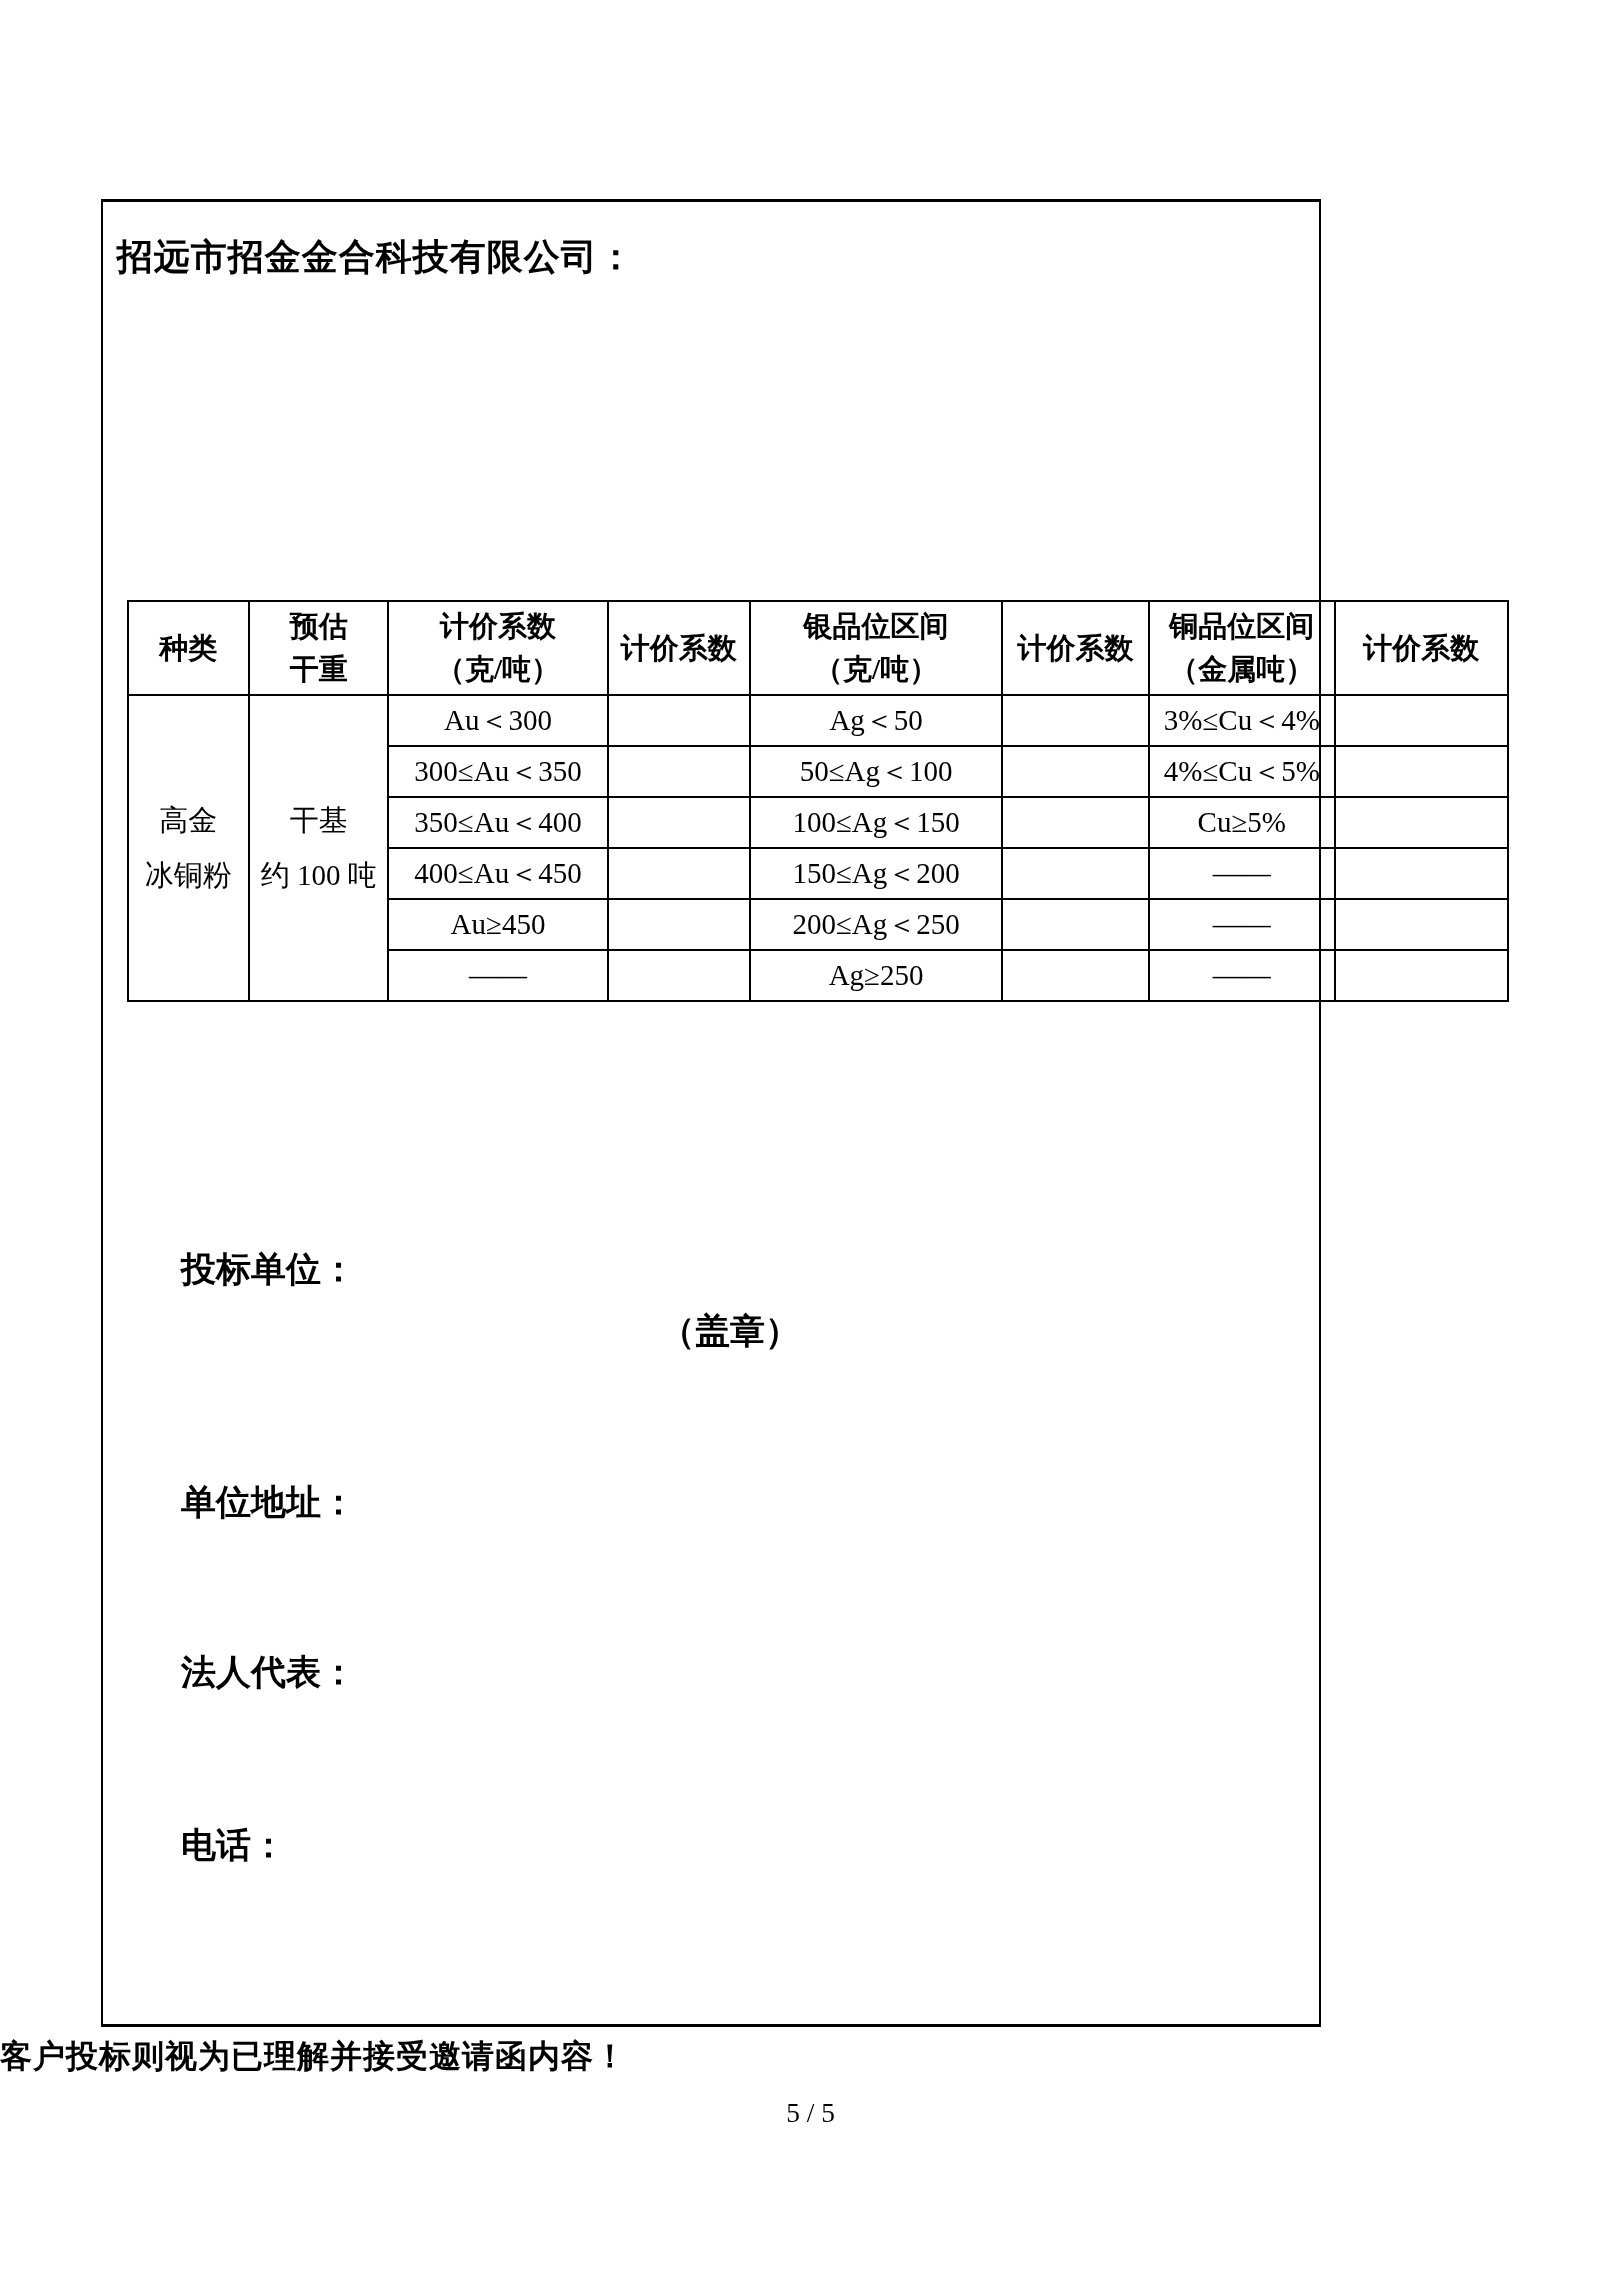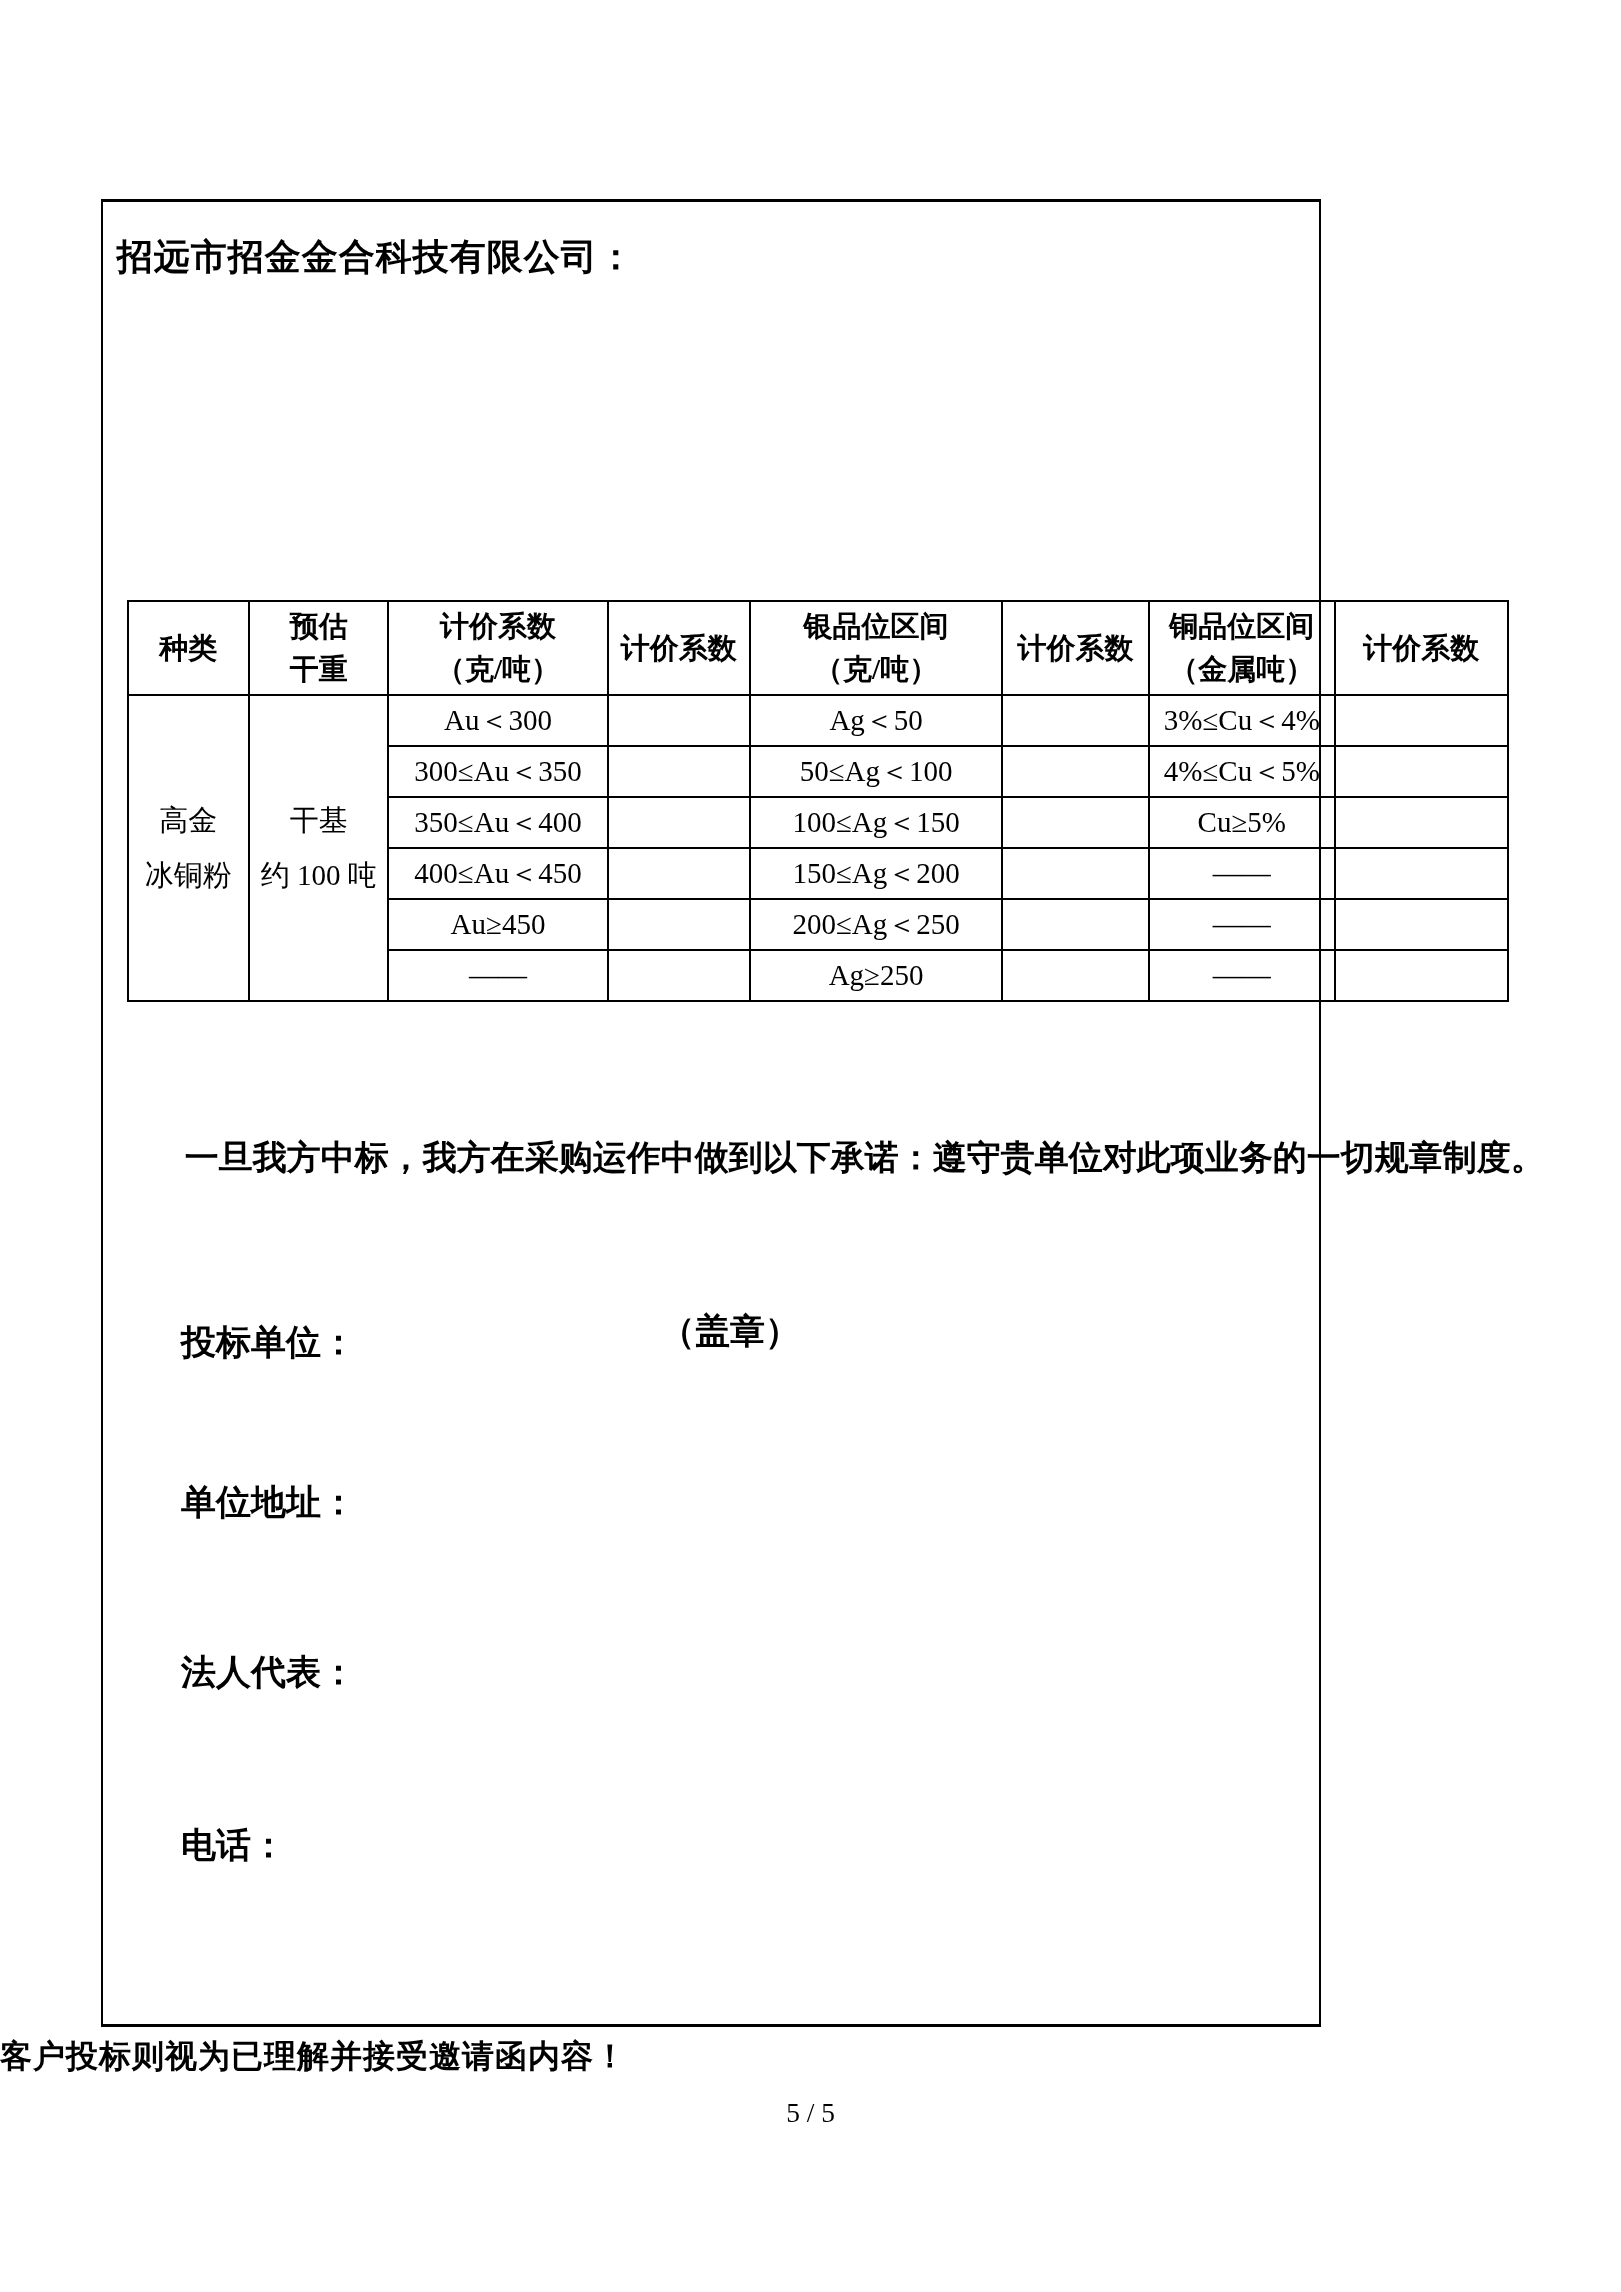--- a/index.html
+++ b/index.html
@@ -213,23 +213,22 @@
         <td>——</td>
         <td></td>
         <td>Ag≥250</td>
         <td></td>
         <td>——</td>
         <td></td>
       </tr>
     </tbody>
   </table>
 
-  <div class="commitment">一旦我方中标，我方在采购运作中做到以下承诺：遵守贵单位对此项业务的一切规章制度。</div>
-
-  <div class="field-label" style="top:1117px">投标单位：</div>
+
+  <div class="field-label" style="top:1044px">投标单位：</div>
   <div class="seal-label" style="top:1106px">（盖章）</div>
   <div class="field-label" style="top:1277px">单位地址：</div>
   <div class="field-label" style="top:1447px">法人代表：</div>
   <div class="field-label" style="top:1620px">电话：</div>
 
 </div>
 
 <div class="footer-note">客户投标则视为已理解并接受邀请函内容！</div>
 <div class="page-number">5 / 5</div>
 

